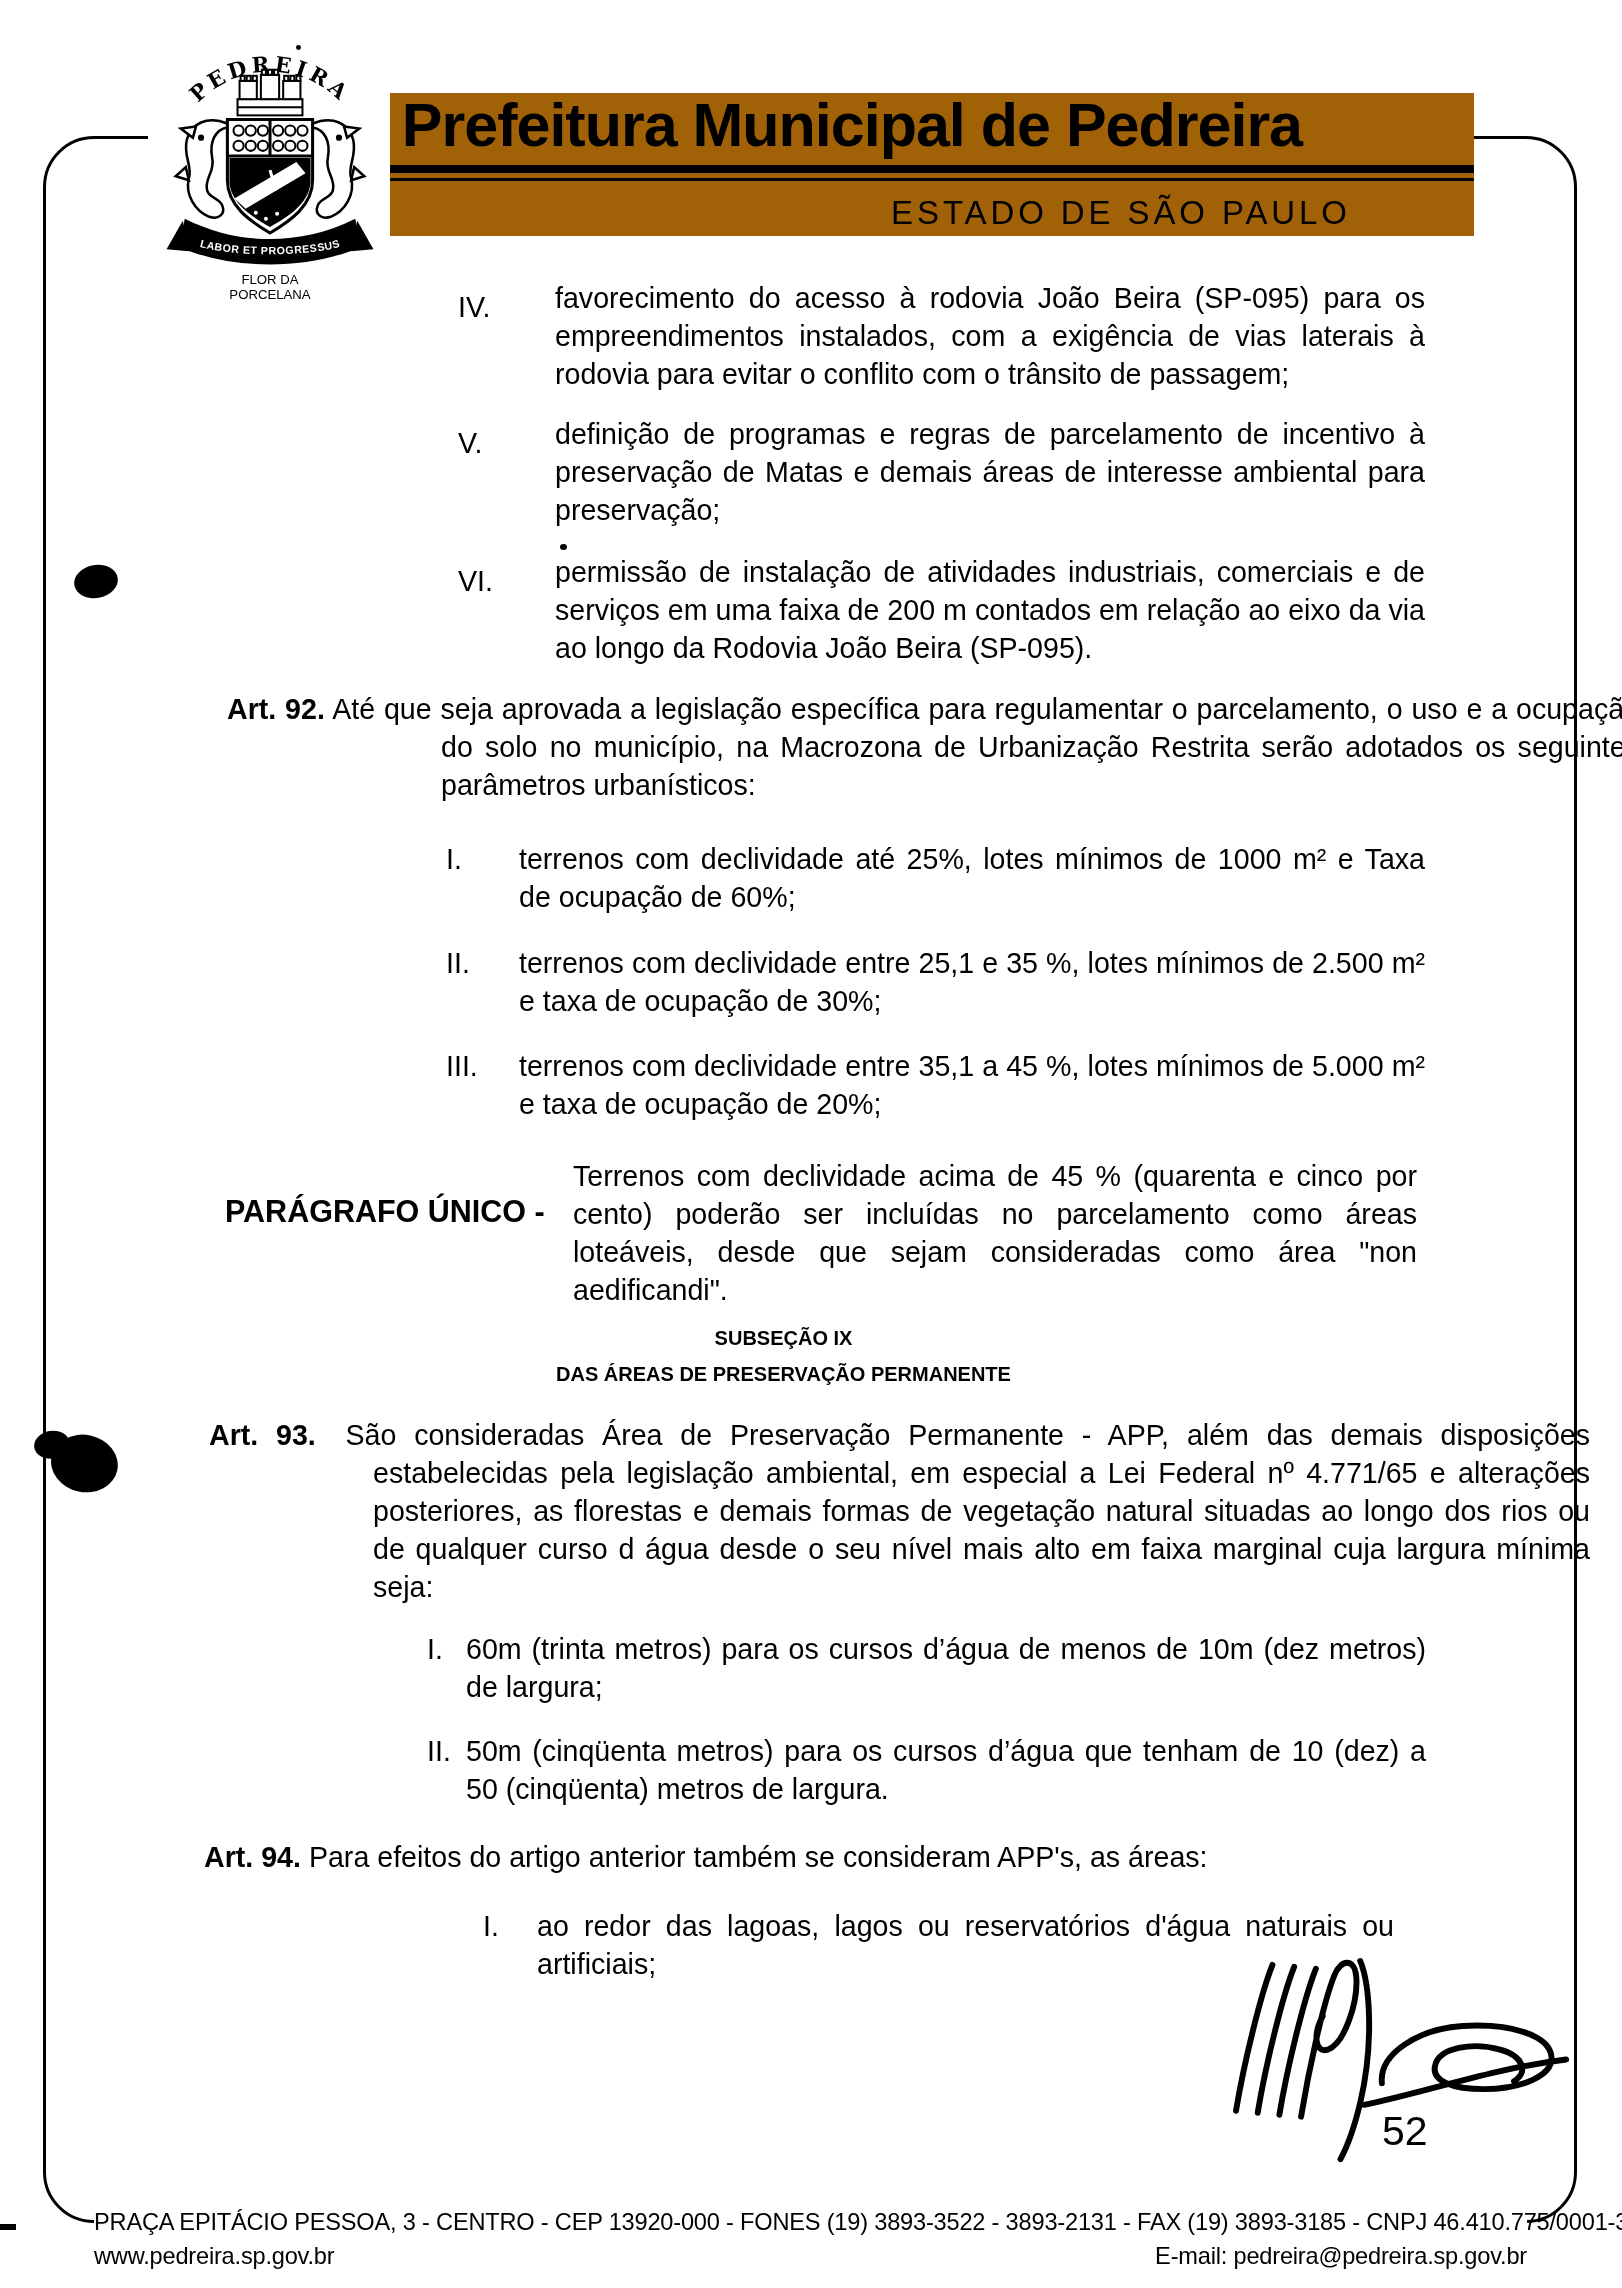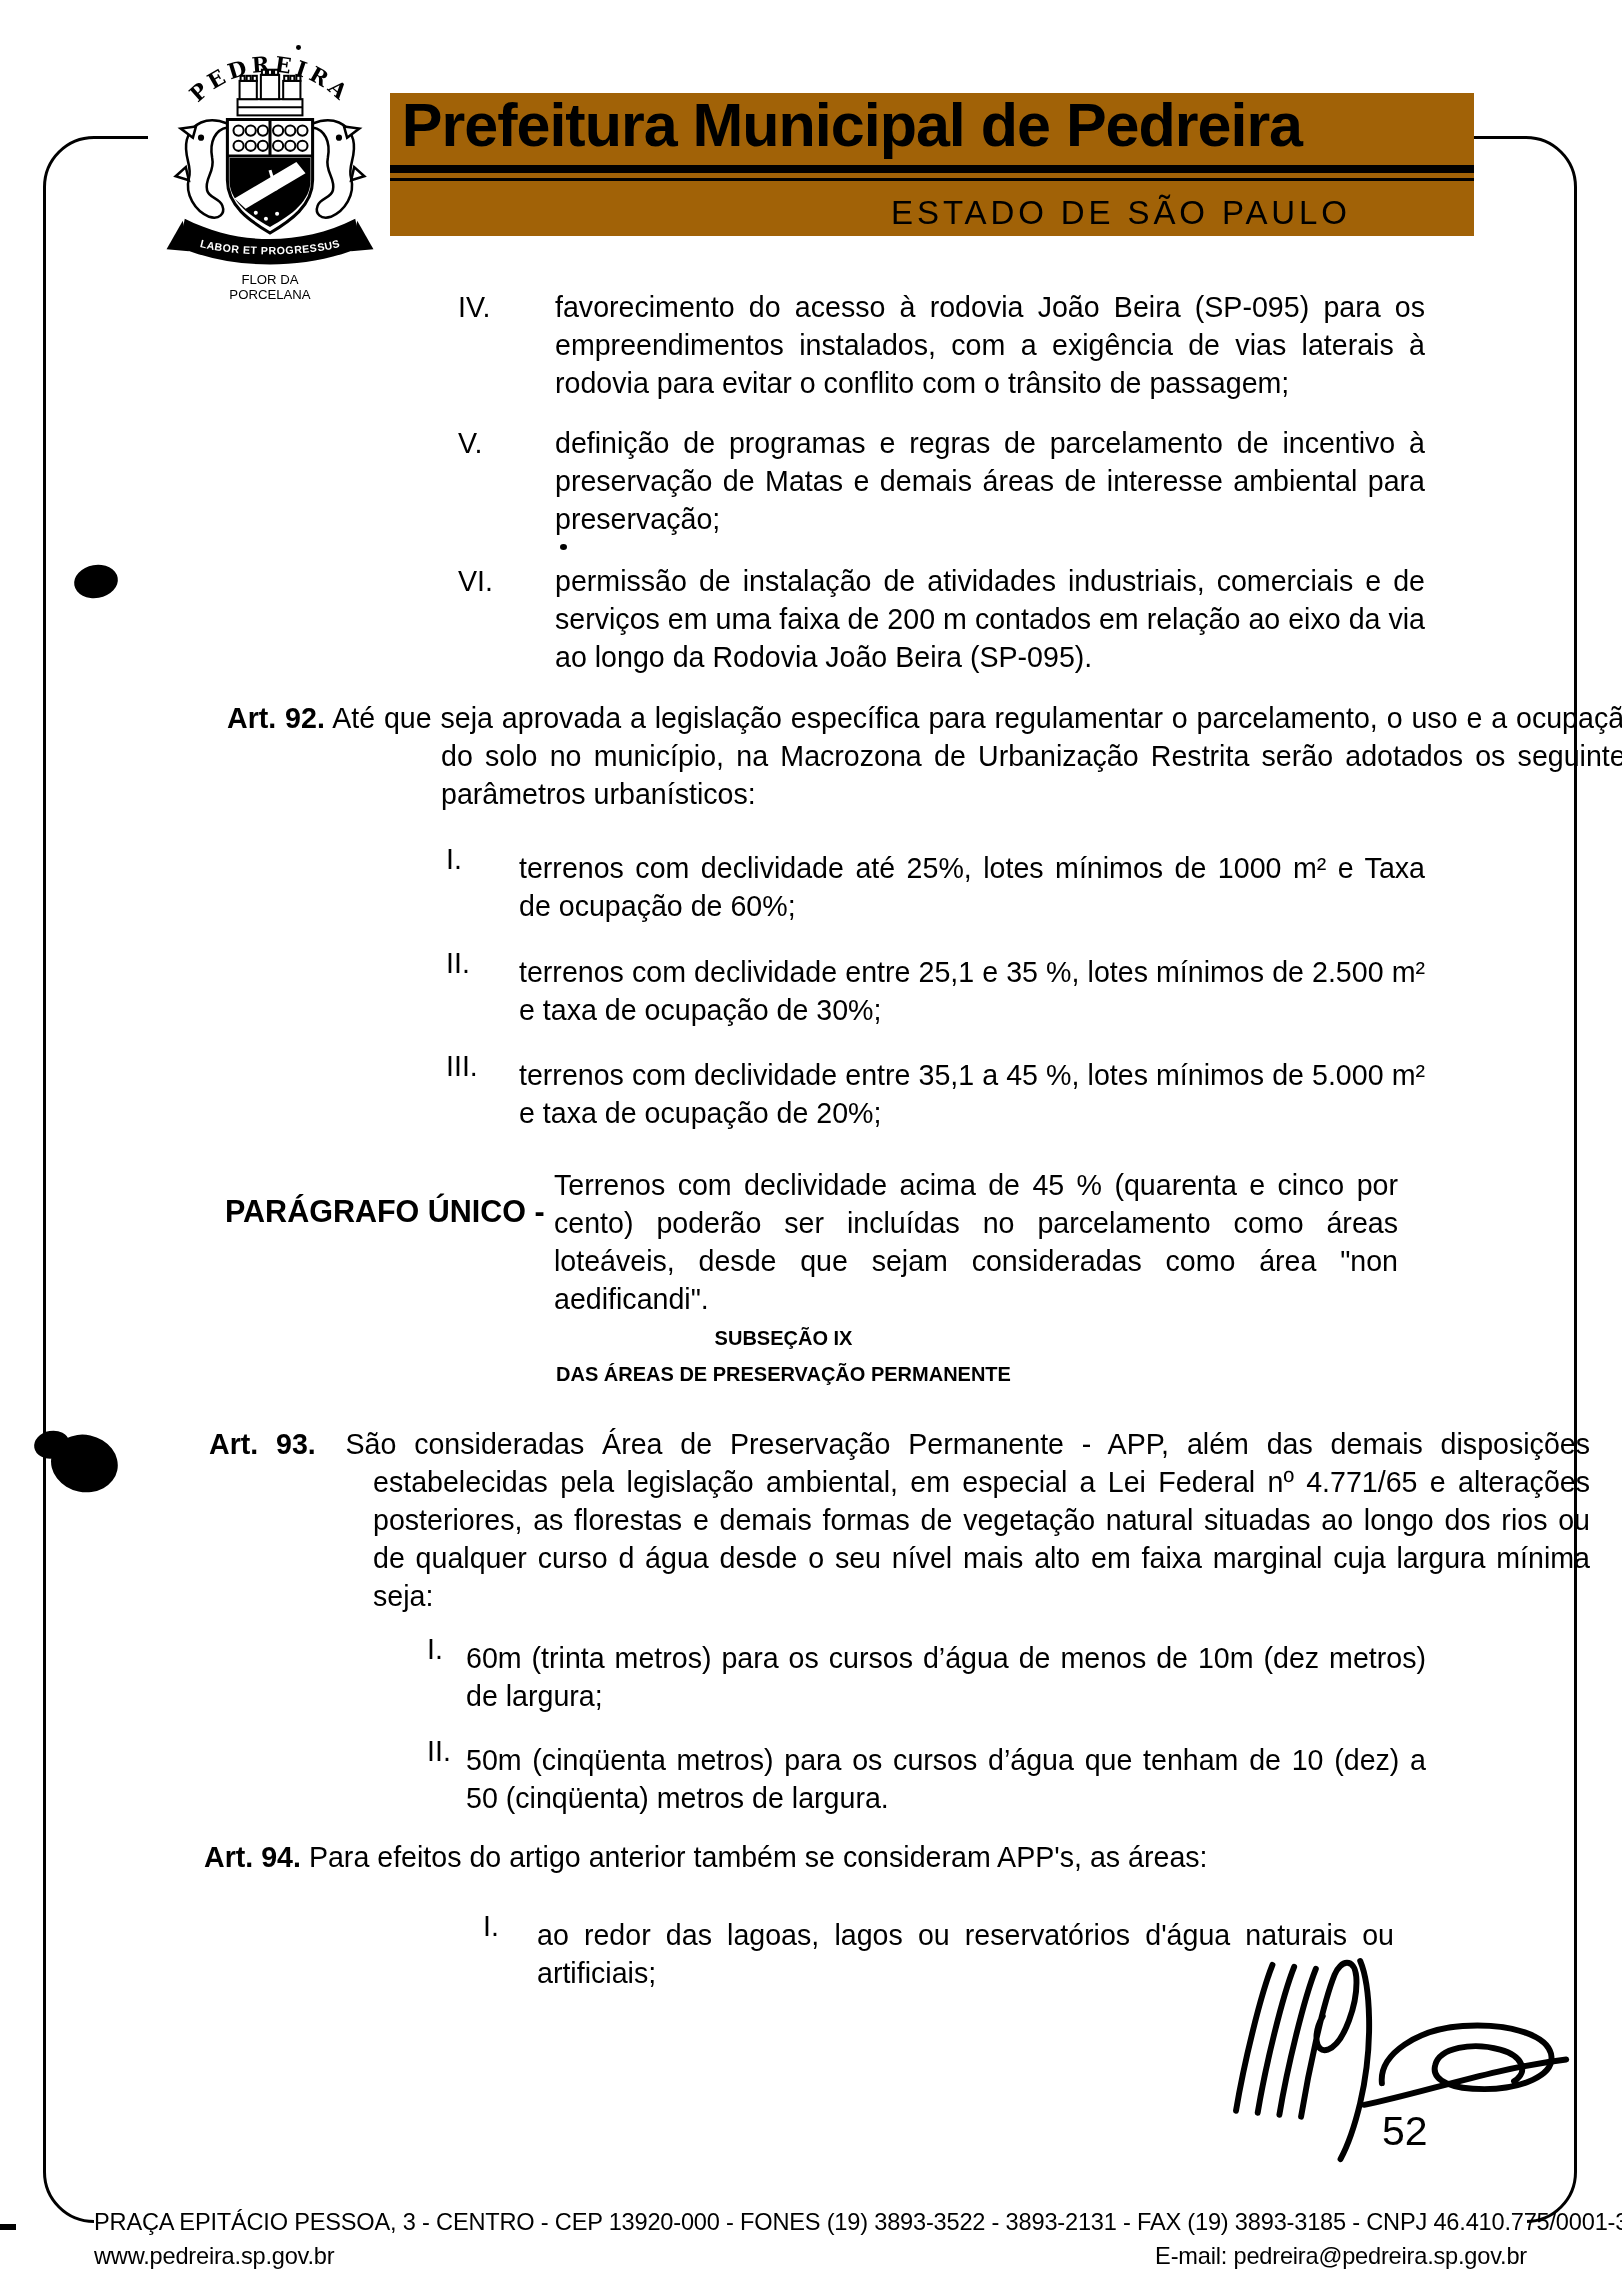--- a/index.html
+++ b/index.html
@@ -20,21 +20,21 @@
     letter-spacing:-1px; line-height:1.06; white-space:nowrap;
   }
   .rule-thick { height:8.9px; background:#000; margin-top:6.9px; }
   .rule-thin  { height:3px; background:#000; margin-top:4.9px; }
   .subtitle {
     position:relative; left:189px; margin-top:12.8px; text-align:center;
     font-size:33px; letter-spacing:3.9px;
   }
 
   .blk { position:absolute; font-size:28.6px; line-height:38px; z-index:1; }
-  .just { text-align:justify;margin-top:9px; }
+  .just { text-align:justify; }
   .row { display:flex; }
   .num { flex:0 0 auto; }
   .art-label { font-weight:bold; }
 
   
   .li-top { left:458px; width:967px; }
   .li-top .num { width:97px;margin-top:9px; }
   
   .li-92 { left:446px; width:979px; }
   .li-92 .num { width:73px; }
@@ -42,21 +42,21 @@
   .li-93 { left:427px; width:999px; }
   .li-93 .num { width:39px; }
   
   .li-94 { left:483px; width:911px; }
   .li-94 .num { width:54px; }
 
   .art92 { left:227px; width:1199px; padding-left:214px; text-indent:-214px; }
   .art93 { left:209px; width:1217px; padding-left:164px; text-indent:-164px; }
   .art94 { left:204px; width:1221px; }
   .pu-label { left:225px; top:1192px; font-weight:bold; font-size:30.5px; }
-  .pu-text  { left:554px; top:1157px; width:844px; }
+  .pu-text  { left:573px; top:1157px; width:844px; }
 
   .subsection { left:143px; top:1320px; width:1281px; text-align:center;
                 font-weight:bold; font-size:20px; line-height:36px; }
 
   .signature-svg { position:absolute; left:1167px; top:1955px; z-index:1; }
   .page-number { position:absolute; left:1382px; top:2108px; font-size:41px; z-index:1; }
 
   .footer {
     position:absolute; left:94px; top:2209px; width:1433px; background:#fff; z-index:2;
     font-size:23.6px; letter-spacing:-0.2px;

